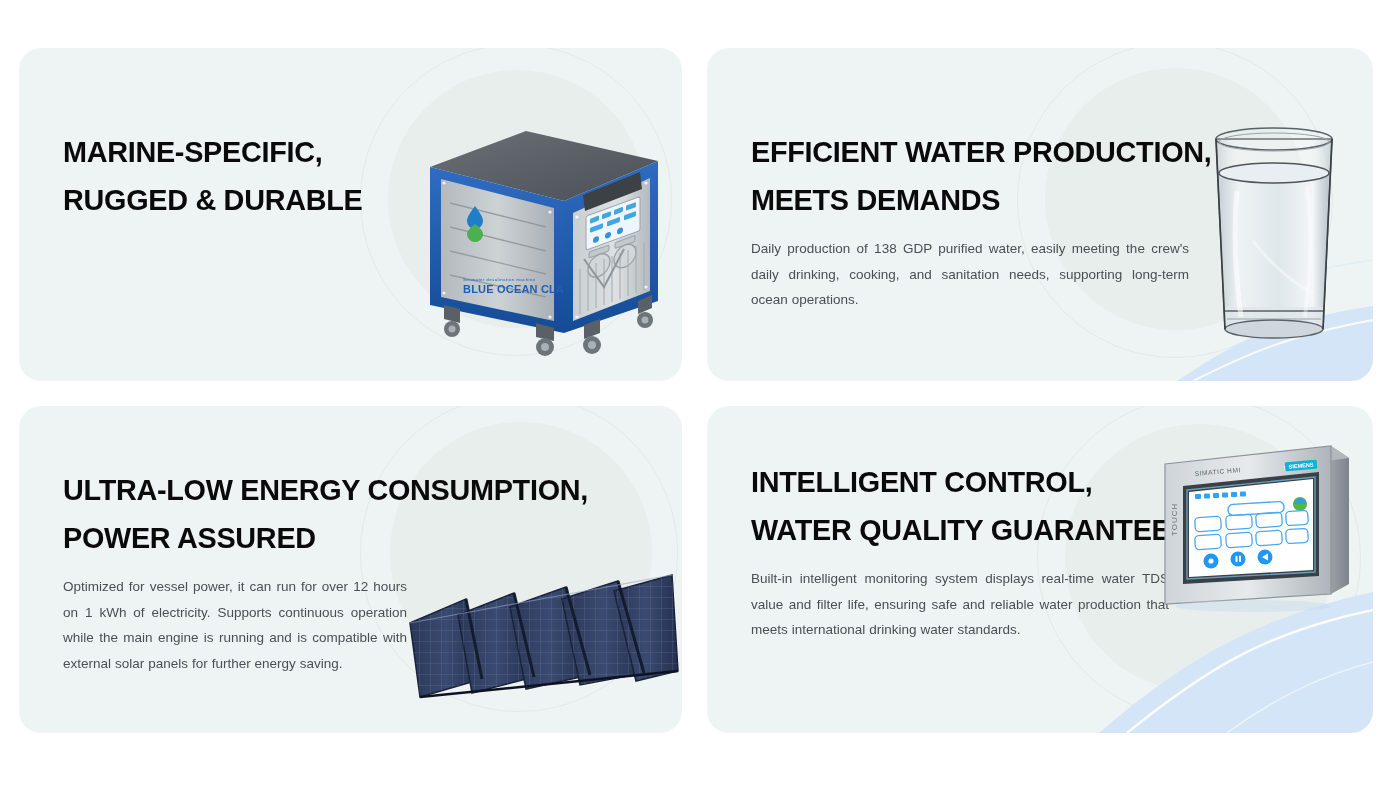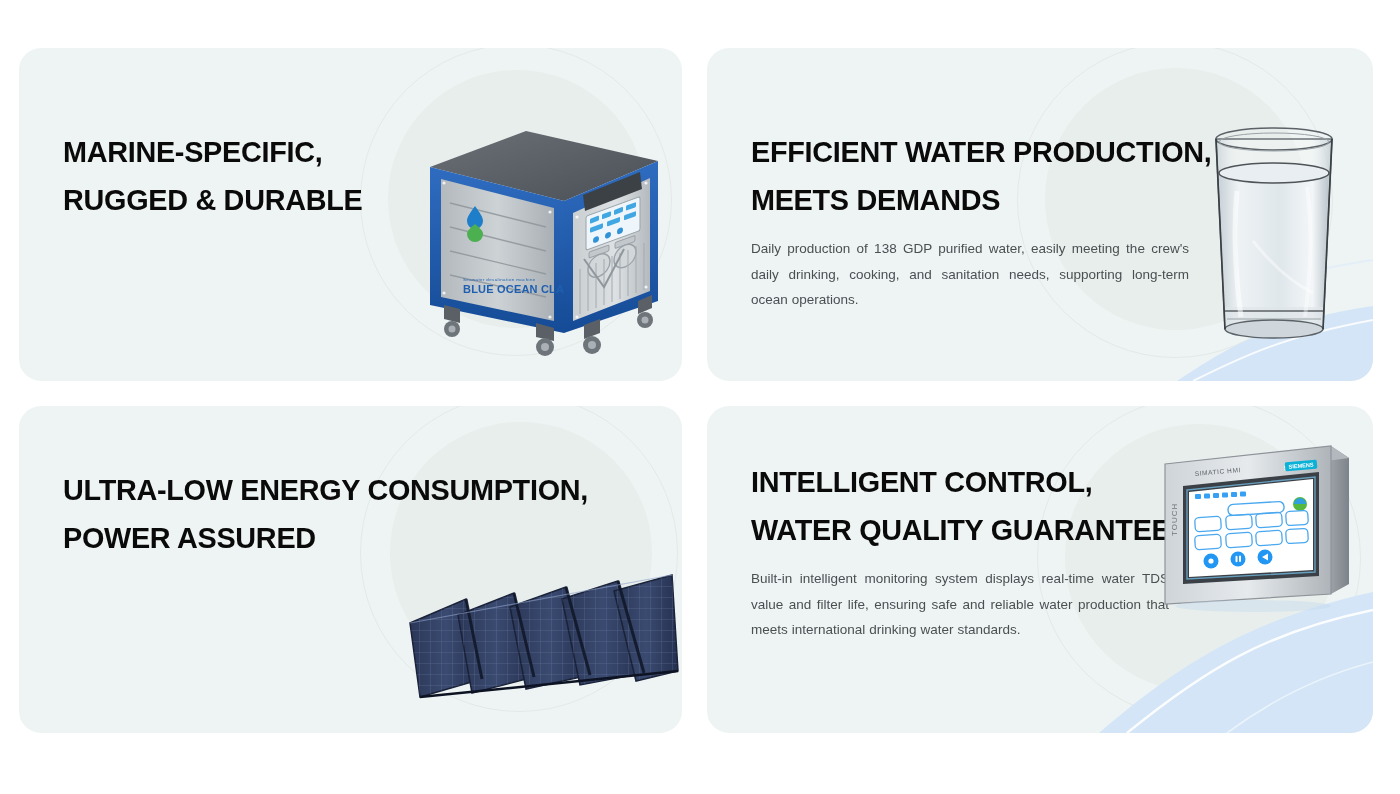--- a/index.html
+++ b/index.html
@@ -284,20 +284,21 @@
     </div>
   </div>
 
   <div class="card" id="card3">
     <div class="deco-circle"></div>
     <div class="deco-ring"></div>
 
     <div class="copy">
       <div class="card-title">ULTRA-LOW ENERGY CONSUMPTION,</div>
       <div class="card-title">POWER ASSURED</div>
+      <div class="card-desc">Optimized for vessel power, it can run for over 12 hours on 1 kWh of electricity. Supports continuous operation while the main engine is running and is compatible with external solar panels for further energy saving.</div>
     </div>
 
     <div class="art" id="art-solar">
       <svg viewBox="0 0 296 182" xmlns="http://www.w3.org/2000/svg">
         <defs>
           <linearGradient id="panelG" x1="0" y1="0" x2="1" y2="0">
             <stop offset="0" stop-color="#2b3757"></stop>
               <stop offset=".5" stop-color="#3a4a70"></stop>
               <stop offset="1" stop-color="#253050"></stop>
           </linearGradient>

